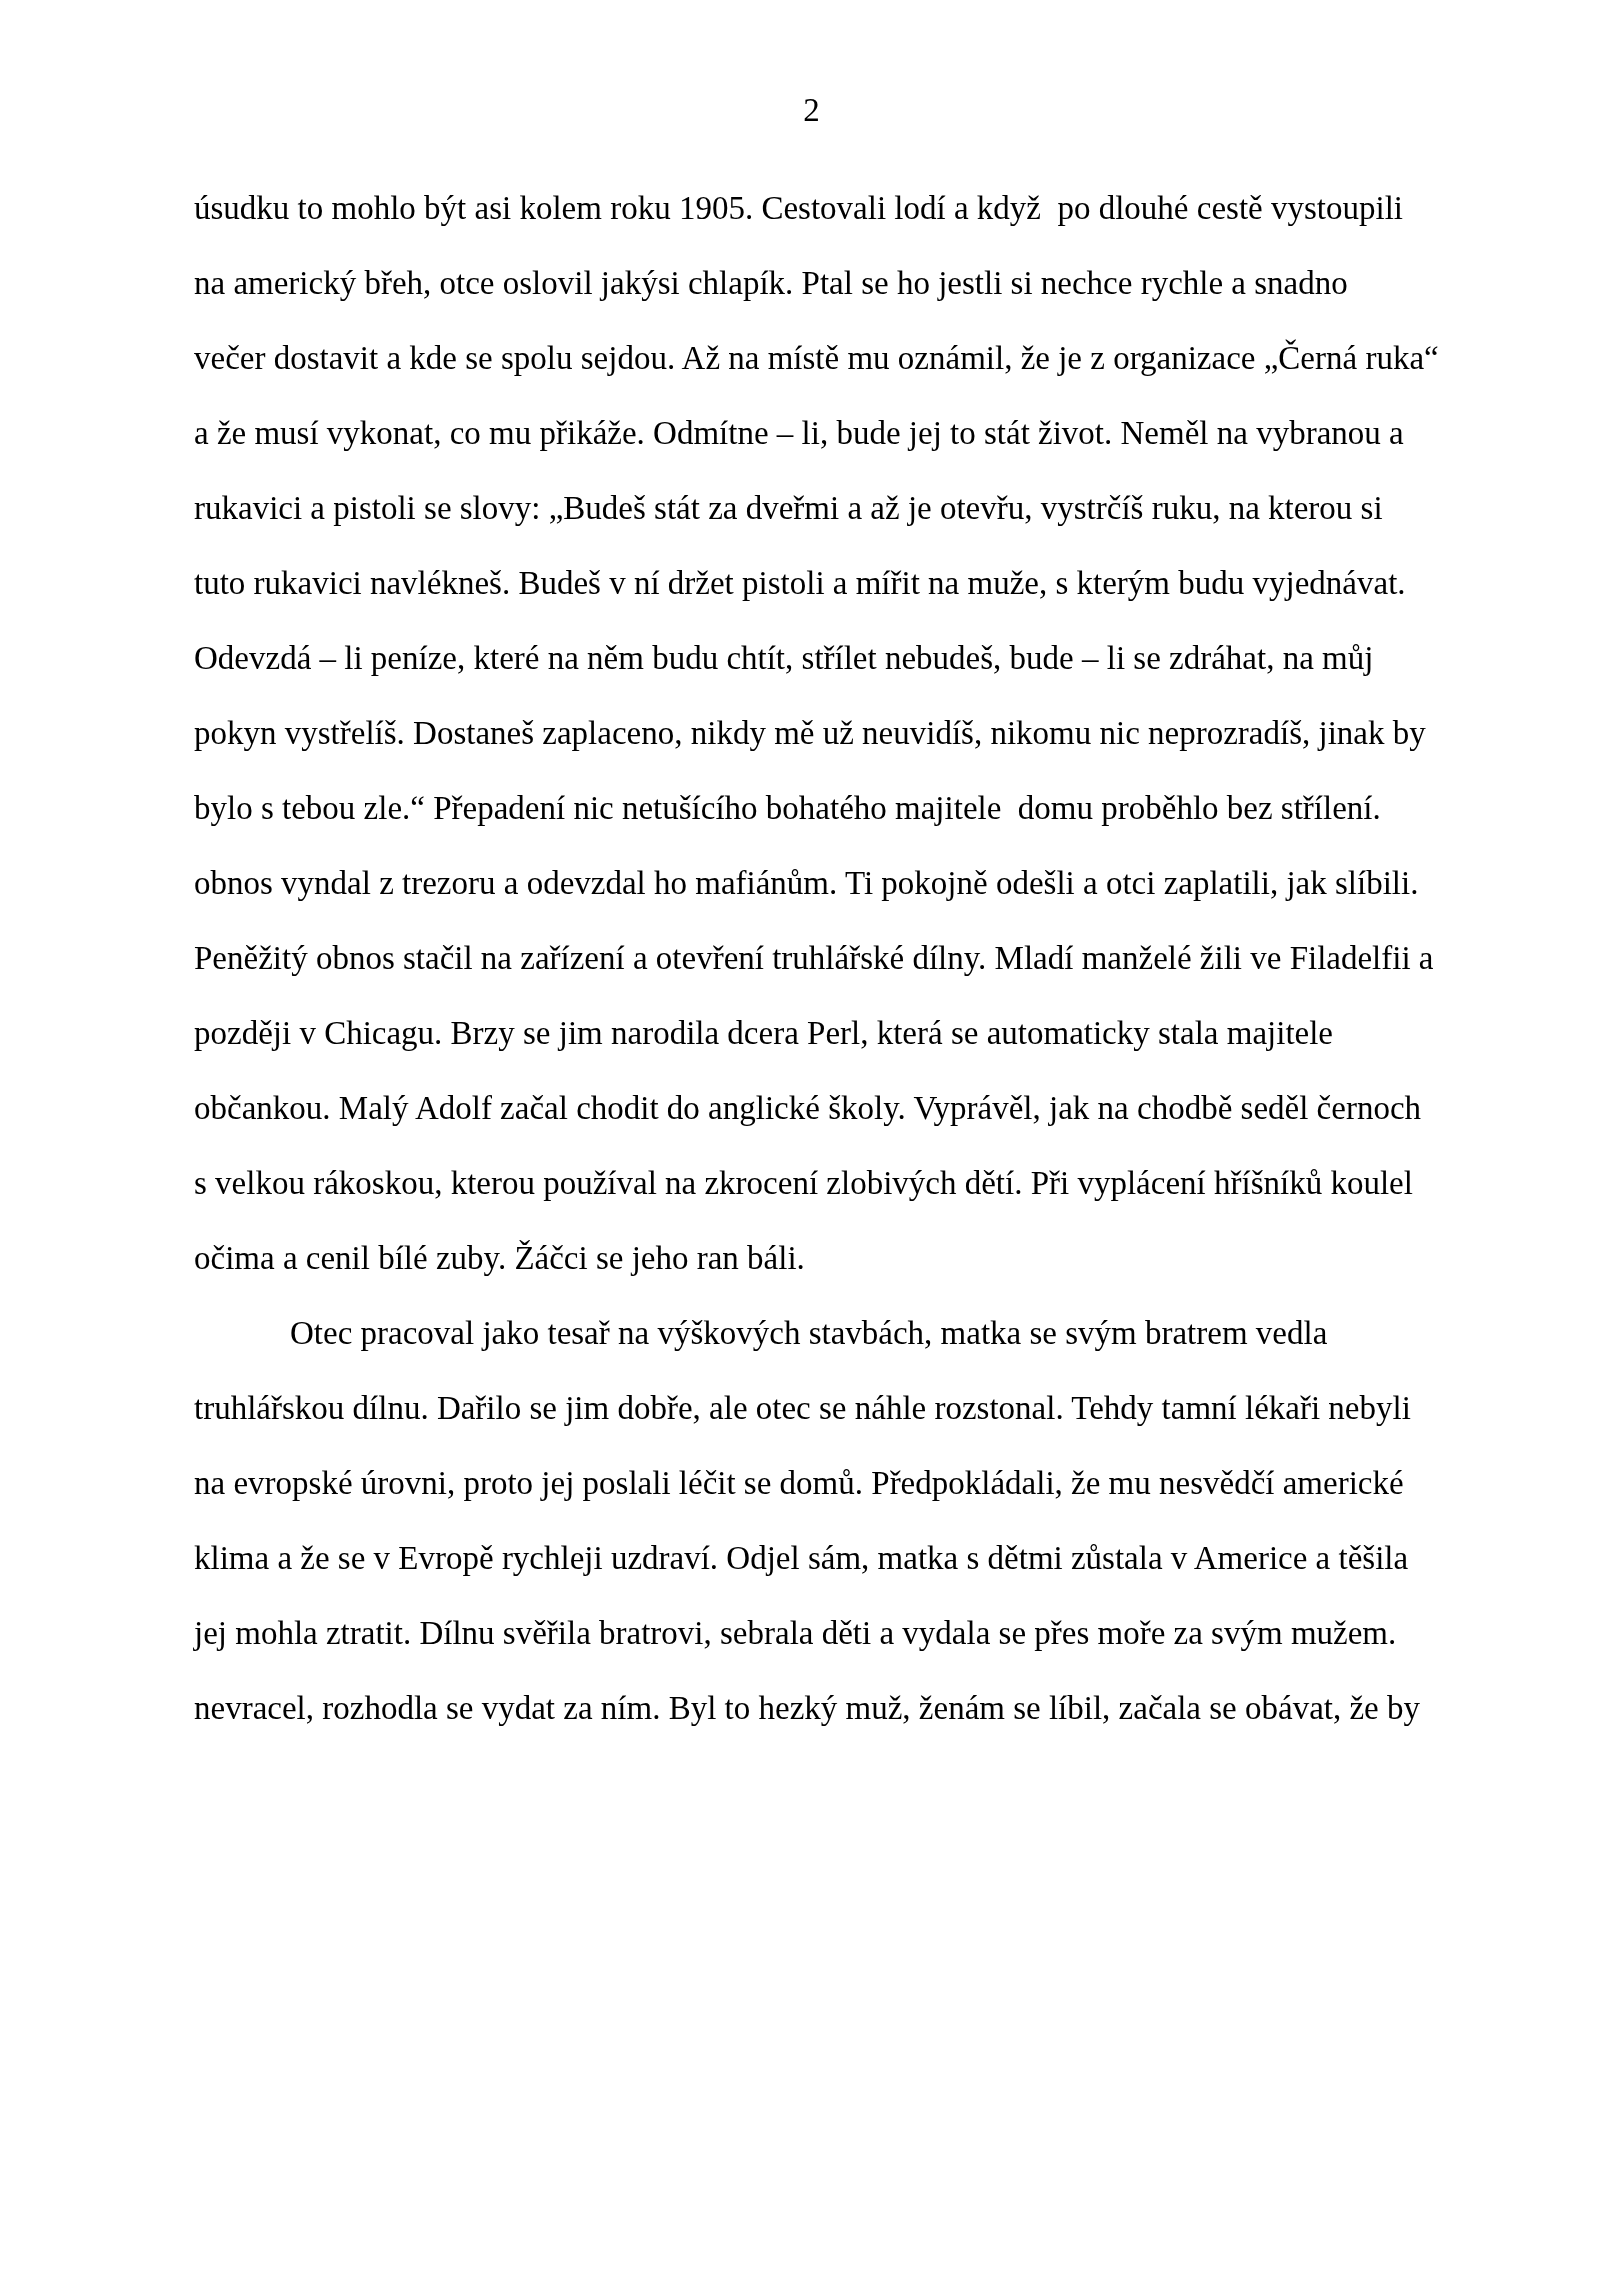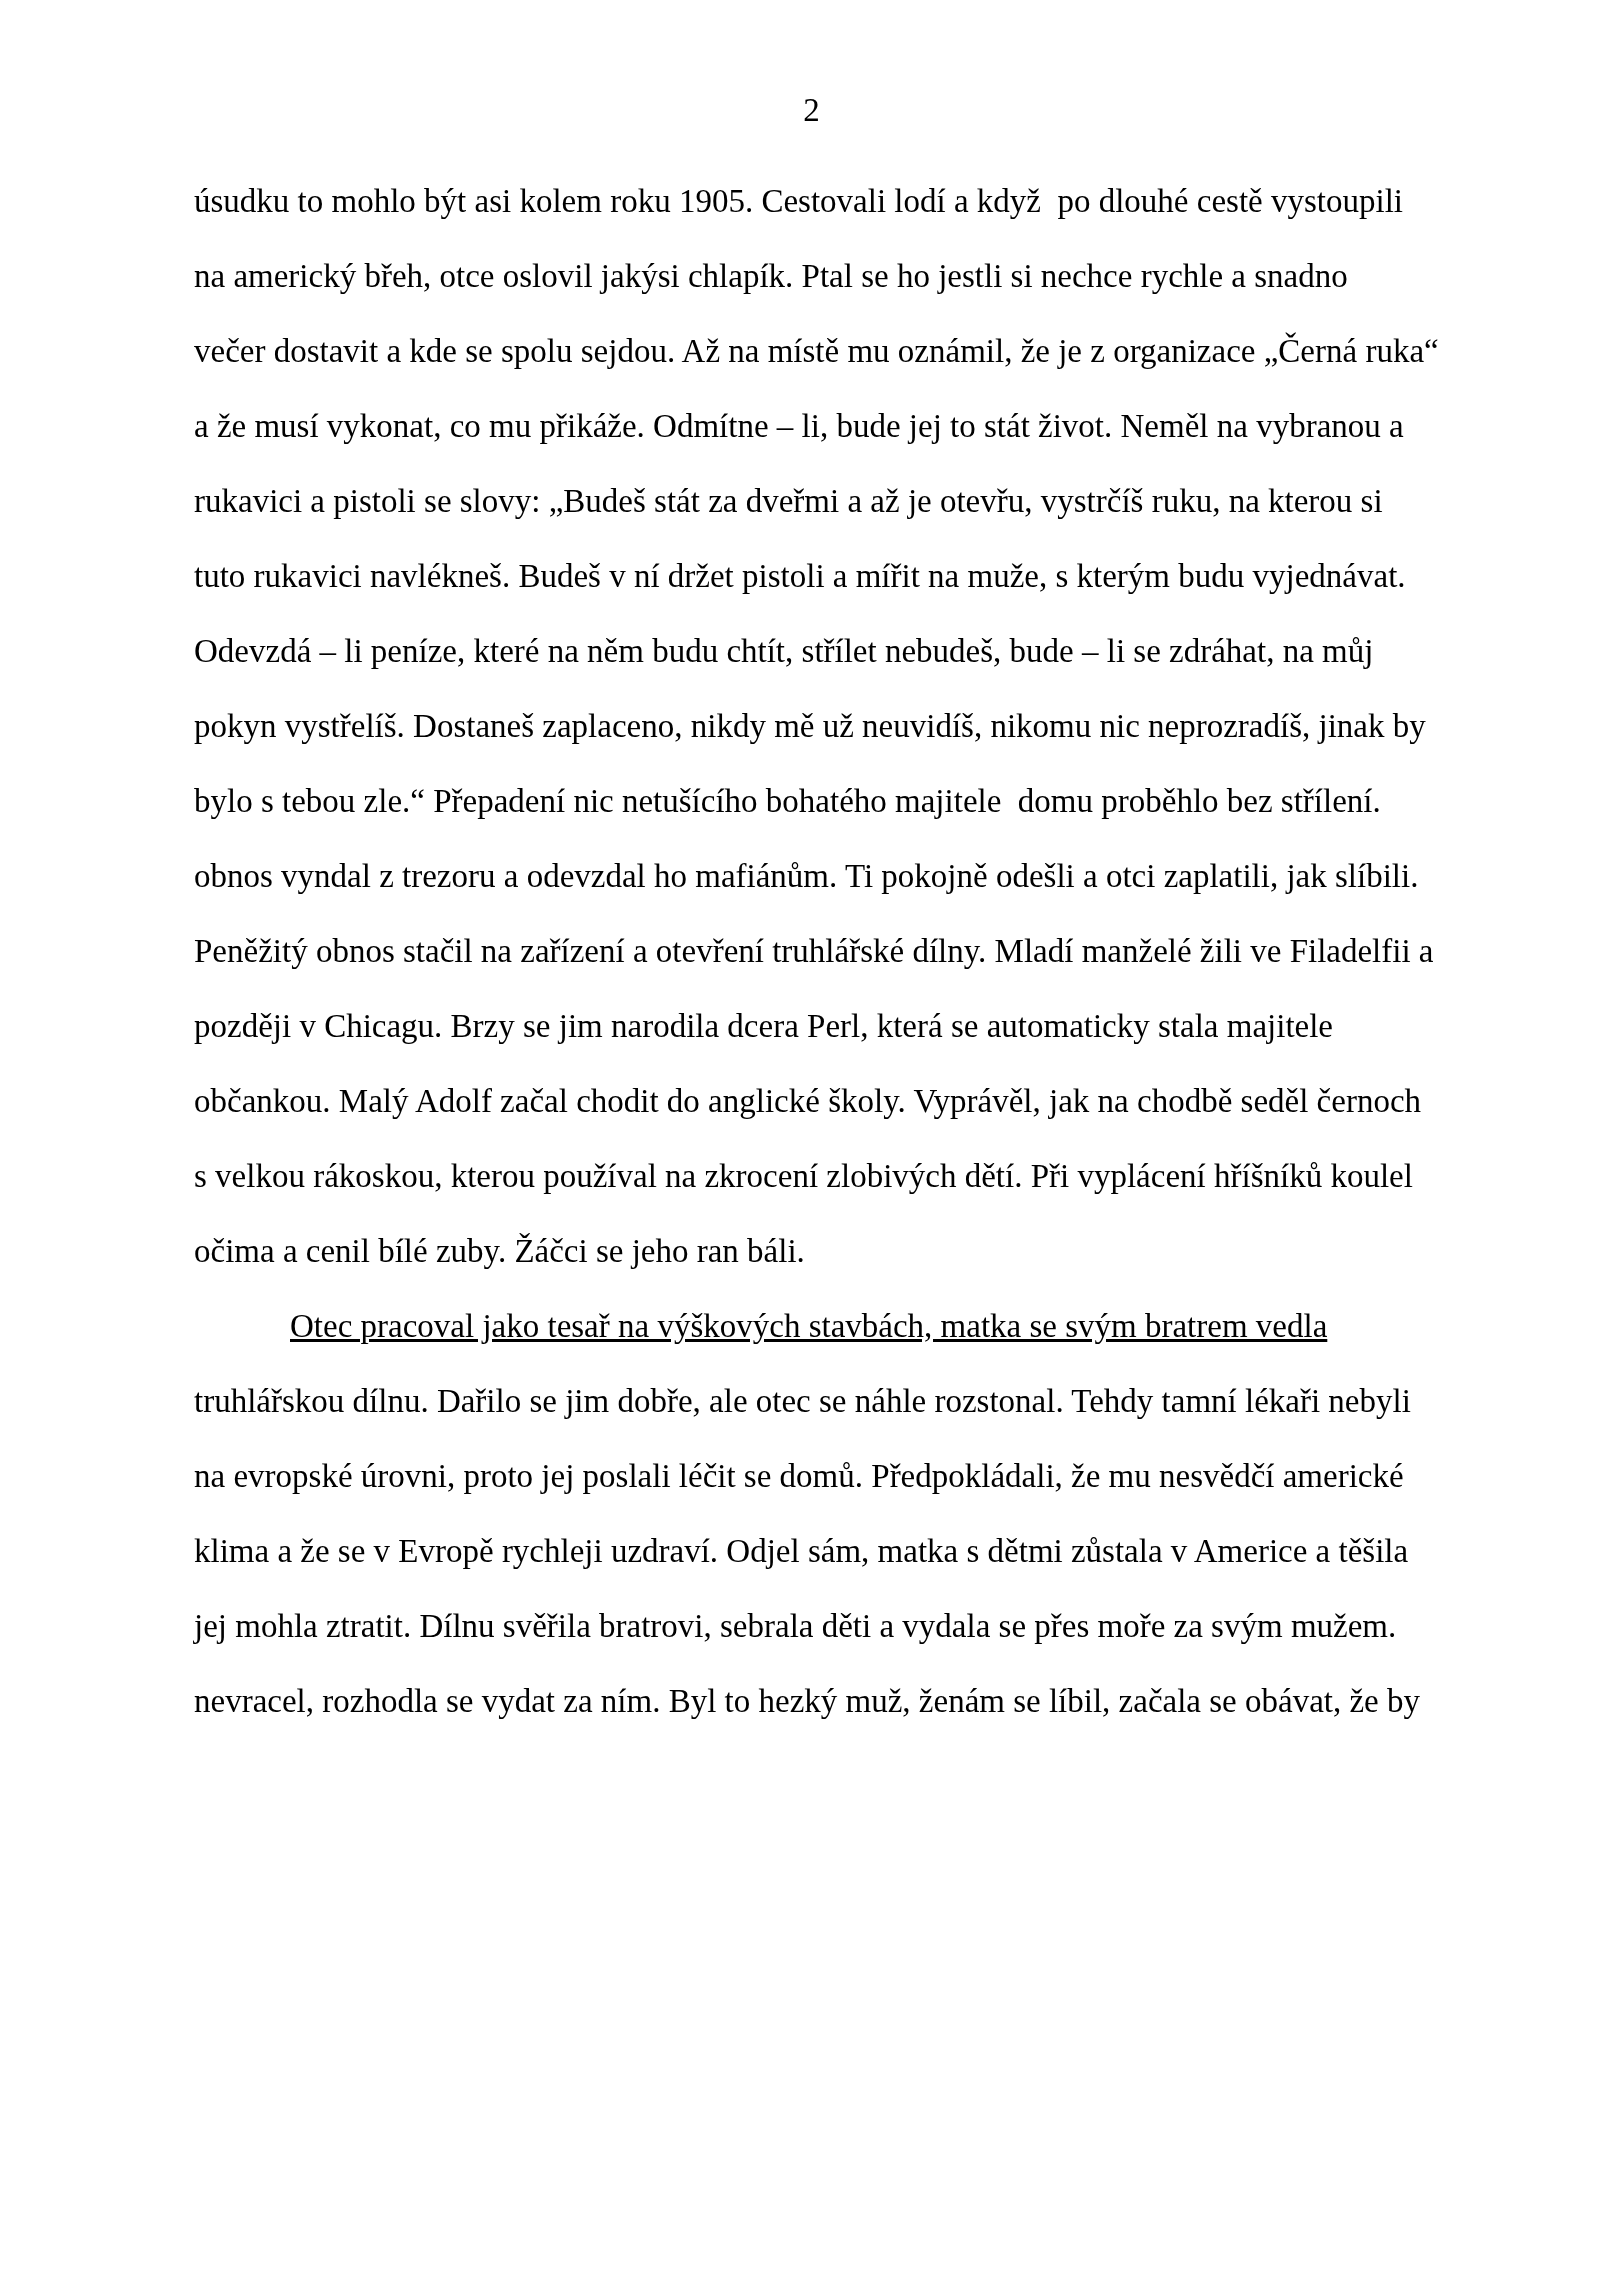--- a/index.html
+++ b/index.html
@@ -21,32 +21,31 @@
       top: 93px;
       left: 0;
       width: 100%;
       text-align: center;
       font-size: 33px;
       line-height: 35px;
     }
     .content {
       position: absolute;
       left: 194px;
-      top: 164px;
+      top: 171px;
       width: 1243px;
       font-size: 33px;
     }
     .line {
       line-height: 75px;
       height: 75px;
       white-space: pre;
     }
     .para.indent .line.first {
       padding-left: 96px;
-      text-decoration: underline;
     }
   </style>
 </head>
 <body>
 
 <div class="page">
   <div class="page-number">2</div>
   <div class="content">
 
     <div class="para">

